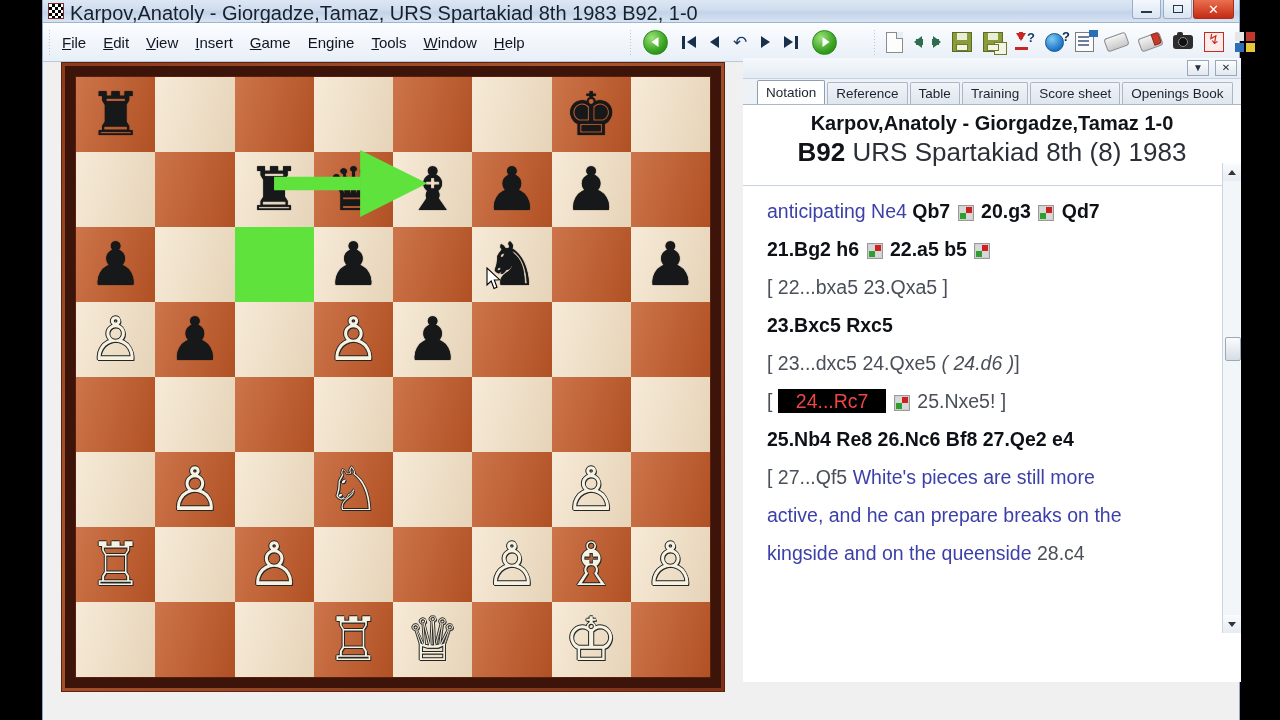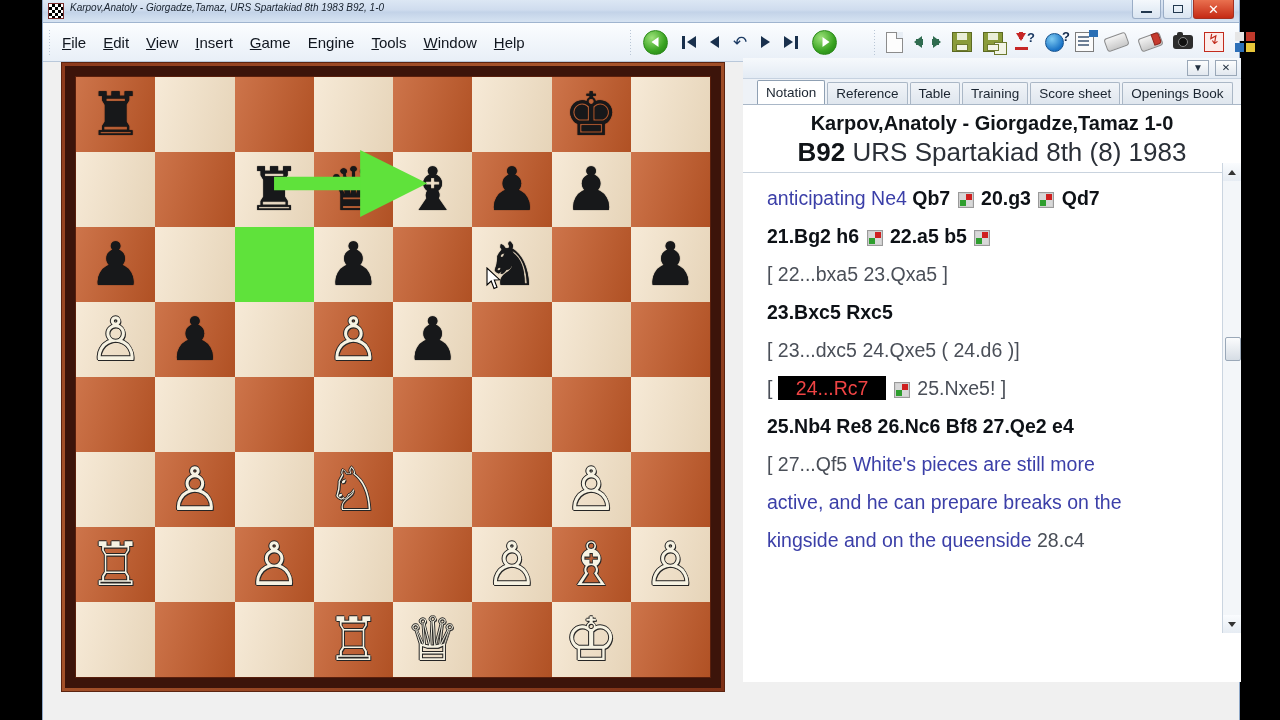--- a/index.html
+++ b/index.html
@@ -12,21 +12,21 @@
   #titlebar{position:relative;height:22px;
     background:linear-gradient(to bottom,#dce7f4 0%,#cfdcee 45%,#c3d3e8 55%,#d6e3f2 100%);
     border-bottom:1px solid #9fb4cf;}
   #title-icon{position:absolute;left:5px;top:3px;width:16px;height:16px;
     border:1px solid #7a2f2f;background:#fff;box-sizing:border-box;}
   #title-icon i{display:block;width:100%;height:100%;
     background:
       linear-gradient(45deg,#000 25%,transparent 25%,transparent 75%,#000 75%),
       linear-gradient(45deg,#000 25%,transparent 25%,transparent 75%,#000 75%);
     background-size:6px 6px;background-position:0 0,3px 3px;background-color:#fff;}
-  #title-text{position:absolute;left:27px;top:2px;font-size:10px;color:#16202c;white-space:nowrap;font-style:italic;}
+  #title-text{position:absolute;left:27px;top:2px;font-size:20px;color:#16202c;white-space:nowrap;}
   .wbtn{position:absolute;top:0px;width:29px;height:19px;border:1px solid #9aadc6;
     border-top:none;border-radius:0 0 3px 3px;box-sizing:border-box;
     background:linear-gradient(to bottom,#f4f8fc,#dae5f1);}
   .wbtn span{position:absolute;left:50%;top:50%;transform:translate(-50%,-50%);font-size:11px;color:#22384e;}
   #btn-min{right:78px;}
   #btn-max{right:47px;}
   #btn-close{right:5px;width:41px;background:linear-gradient(to bottom,#e9704f,#c52a14);border-color:#a53020;}
   #btn-close span{color:#fff;font-size:13px;}
   #min-bar{position:absolute;left:8px;top:11px;width:11px;height:2px;background:#22384e;}
   #max-sq{position:absolute;left:9px;top:5px;width:10px;height:8px;border:1.5px solid #22384e;box-sizing:border-box;}
@@ -146,21 +146,21 @@
   #ph-drop{right:32px;}
   #ph-close{right:4px;}
 
   #tabs{position:relative;height:26px;background:#eef2f7;border-bottom:1px solid #a9b7c7;
     display:flex;align-items:flex-end;padding-left:14px;gap:2px;box-sizing:border-box;}
   .tab{height:22px;padding:0 8px;font-size:13.5px;color:#1a2430;line-height:22px;
     background:linear-gradient(to bottom,#f1f4f8,#dfe6ee);border:1px solid #aab7c6;
     border-bottom:none;border-radius:2px 2px 0 0;box-sizing:border-box;}
   .tab.active{background:#fff;height:24px;line-height:24px;border-color:#8fa0b3;position:relative;z-index:2;}
 
-  #game-head{background:#fff;text-align:center;padding:7px 0 4px;border-bottom:1px solid #c9d3de;}
+  #game-head{background:#fff;text-align:center;padding:7px 0 17px;border-bottom:1px solid #c9d3de;}
   #gh1{font-size:20px;font-weight:bold;color:#101418;}
   #gh2{font-size:26px;color:#2b3038;margin-top:2px;}
   #gh2 b{font-weight:bold;color:#101418;}
 
   #notation{position:relative;height:470px;overflow:hidden;background:#fff;
     padding:6px 22px 0 24px;box-sizing:border-box;font-size:19.5px;line-height:38px;color:#101418;}
   .mv{font-weight:bold;color:#0d1116;}
   .var{color:#4a4f58;}
   .cmt{color:#3b3fa8;}
   .hlmove{background:#000;color:#ef4444;padding:1px 18px;}
@@ -433,21 +433,21 @@
     <div id="game-head">
       <div id="gh1">Karpov,Anatoly - Giorgadze,Tamaz  1-0</div>
       <div id="gh2"><b>B92</b> <span>URS Spartakiad 8th (8) 1983</span></div>
     </div>
 
     <div id="notation">
         <div><span class="cmt">anticipating </span><span class="cmt">Ne4 </span><span class="mv">Qb7 </span><span class="nag"><b></b><b></b><b></b><b></b></span><span class="mv"> 20.g3 </span><span class="nag"><b></b><b></b><b></b><b></b></span><span class="mv"> Qd7</span></div>
         <div><span class="mv">21.Bg2  h6 </span><span class="nag"><b></b><b></b><b></b><b></b></span><span class="mv">  22.a5  b5 </span><span class="nag"><b></b><b></b><b></b><b></b></span></div>
         <div><span class="var">  [ 22...bxa5  23.Qxa5 ]</span></div>
         <div><span class="mv">23.Bxc5  Rxc5</span></div>
-        <div><span class="var">  [ 23...dxc5  24.Qxe5 </span><span class="var" style=" text-align: right;">( 24.d6 )</span><span class="var">]</span></div>
+        <div><span class="var">  [ 23...dxc5  24.Qxe5 </span><span class="var" style="font-style: italic; text-align: right;">( 24.d6 )</span><span class="var">]</span></div>
         <div><span class="var">  [ </span><span class="hlmove">24...Rc7</span><span class="var"> </span><span class="nag"><b></b><b></b><b></b><b></b></span><span class="var">  25.Nxe5! ]</span></div>
         <div><span class="mv">25.Nb4  Re8  26.Nc6  Bf8  27.Qe2  e4</span></div>
         <div><span class="var">  [ 27...Qf5 </span><span class="cmt">White's pieces are still  more</span></div>
         <div><span class="cmt">  active, and he can prepare breaks on the</span></div>
         <div><span class="cmt">  kingside and on the queenside </span><span class="var">28.c4</span></div>
       </div>
 
     <div id="vscroll">
       <div class="sarrow" id="sa-up">
           <i></i>

